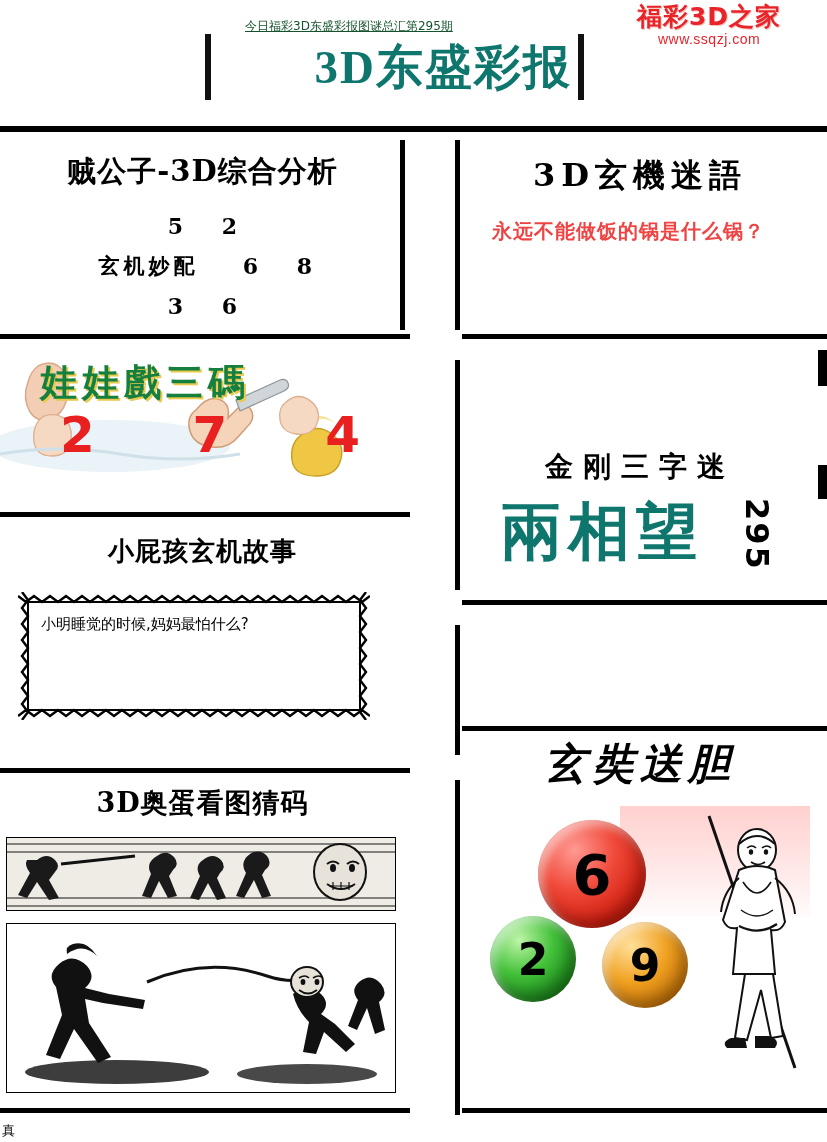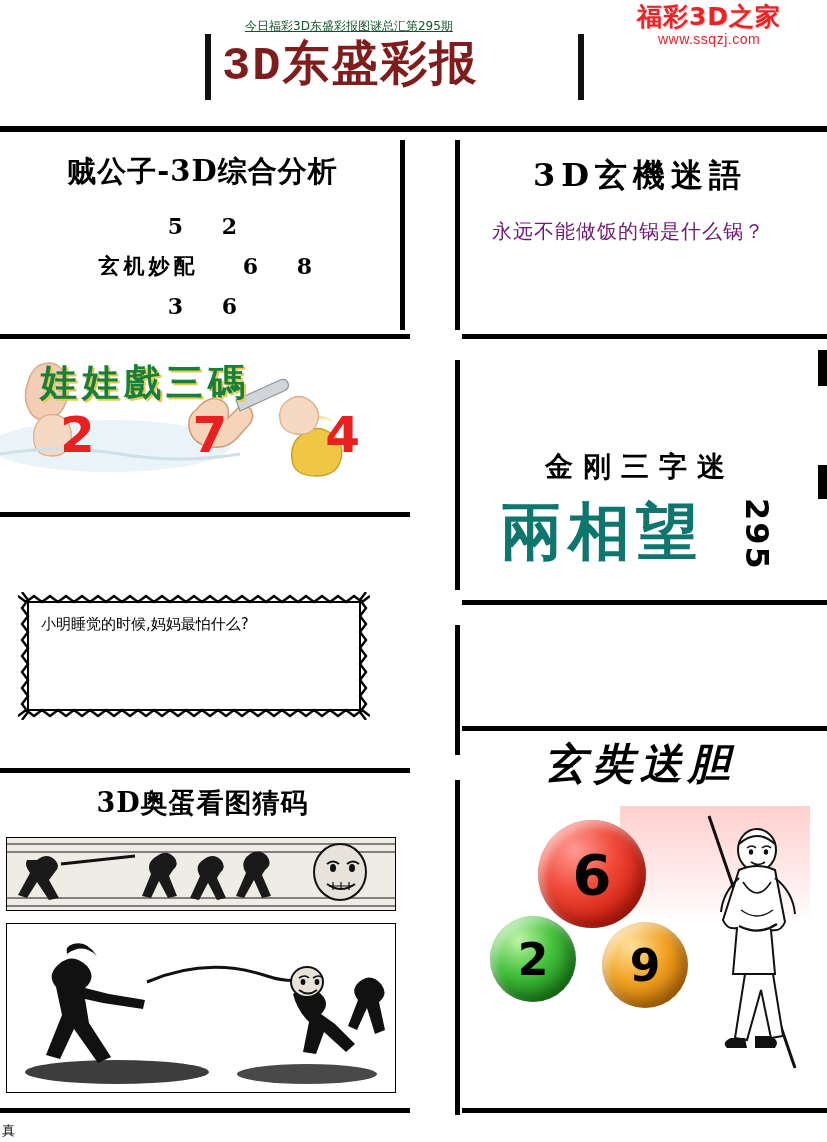--- a/index.html
+++ b/index.html
@@ -82,26 +82,26 @@
     top: 24px;
     width: 6px;
     height: 66px;
     background: #111;
   }
   .masthead-title {
     position: absolute;
     left: 222px;
     top: 24px;
     width: 350px;
-    text-align: left;
-    font-family: Liberation Mono, monospace;
+    text-align: right;
+    font-family: Liberation Serif, serif;
     font-weight: bold;
     font-size: 47px;
     line-height: 66px;
-    color: #7f1d1d;
+    color: #0f766e;
     letter-spacing: 2px;
     white-space: nowrap;
   }
 
   
   .hrule {
     position: absolute;
     background: #000;
     height: 5px;
   }
@@ -249,24 +249,24 @@
     text-align: center;
     width: 340px;
     margin-top: 14px;
     letter-spacing: 6px;
   }
   .riddle {
     margin-top: 18px;
     margin-left: 22px;
     width: 310px;
     font-family: "DejaVu Serif", serif;
-    font-weight: normal;
+    font-weight: bold;
     font-size: 20px;
     line-height: 1.5;
-    color: #701a75;
+    color: #ef4444;
     letter-spacing: 1px;
   }
 
   
   #r2 { left: 470px; top: 420px; width: 357px; height: 190px; }
   #r2 .t {
     font-size: 28px;
     text-align: center;
     width: 340px;
     margin-top: 28px;
@@ -448,20 +448,21 @@
     </svg>
     <div class="blk-title t">娃娃戲三碼</div>
     <div class="doll-nums">
       <span>2</span>
       <span>7</span>
       <span>4</span>
     </div>
   </div>
 
   <div class="blk" id="b3">
+    <div class="blk-title t">小屁孩玄机故事</div>
     <div class="ticket">
       <svg viewBox="0 0 352 128" width="352" height="128" style="position:absolute;left:0;top:0;">
         <path d="M0,0 L352,0 L352,128 L0,128 Z" fill="#ffffff"></path>
         <path d="M0,4
                  L8,10 L16,4 L24,10 L32,4 L40,10 L48,4 L56,10 L64,4 L72,10 L80,4 L88,10 L96,4 L104,10 L112,4 L120,10 L128,4 L136,10 L144,4 L152,10 L160,4 L168,10 L176,4 L184,10 L192,4 L200,10 L208,4 L216,10 L224,4 L232,10 L240,4 L248,10 L256,4 L264,10 L272,4 L280,10 L288,4 L296,10 L304,4 L312,10 L320,4 L328,10 L336,4 L344,10 L352,4" fill="none" stroke="#000" stroke-width="2.4"></path>
         <path d="M0,124
                  L8,118 L16,124 L24,118 L32,124 L40,118 L48,124 L56,118 L64,124 L72,118 L80,124 L88,118 L96,124 L104,118 L112,124 L120,118 L128,124 L136,118 L144,124 L152,118 L160,124 L168,118 L176,124 L184,118 L192,124 L200,118 L208,124 L216,118 L224,124 L232,118 L240,124 L248,118 L256,124 L264,118 L272,124 L280,118 L288,124 L296,118 L304,124 L312,118 L320,124 L328,118 L336,124 L344,118 L352,124" fill="none" stroke="#000" stroke-width="2.4"></path>
         <path d="M4,0 L10,8 L4,16 L10,24 L4,32 L10,40 L4,48 L10,56 L4,64 L10,72 L4,80 L10,88 L4,96 L10,104 L4,112 L10,120 L4,128" fill="none" stroke="#000" stroke-width="2.4"></path>
         <path d="M348,0 L342,8 L348,16 L342,24 L348,32 L342,40 L348,48 L342,56 L348,64 L342,72 L348,80 L342,88 L348,96 L342,104 L348,112 L342,120 L348,128" fill="none" stroke="#000" stroke-width="2.4"></path>
       </svg>

